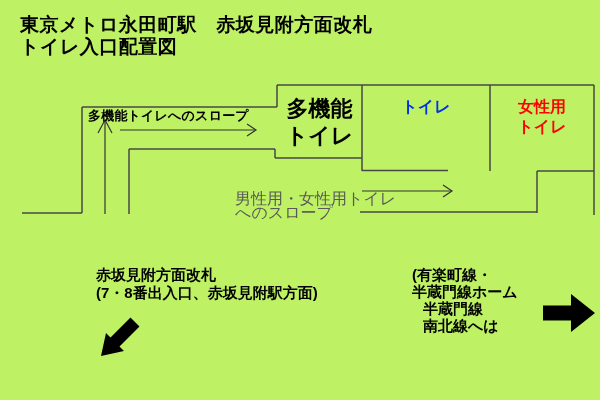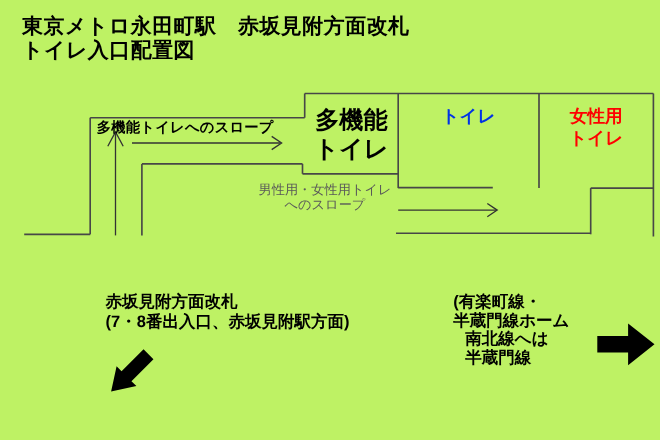--- a/index.html
+++ b/index.html
@@ -34,24 +34,23 @@
     left:362px;top:97px;width:128px;
     font-size:16px;line-height:19.5px;
     color:#0033e6;
   }
   .womens-room{
     left:490px;top:97px;width:104px;
     font-size:16px;line-height:19.5px;
     color:#ff0000;
   }
   .mw-slope-label{
-    left:235px;top:165px;
-    font-size:12px;line-height:14px;
+    left:235px;top:192px;
+    font-size:16px;line-height:14px;
     color:#595959;
-    text-align:center;
   }
   .mw-slope-label span{display:block;}
   .gate-label{
     left:96px;top:266px;
     font-size:15px;font-weight:bold;line-height:18px;
   }
   .gate-label span{display:block;}
   .platform-label{
     left:412px;top:266px;
     font-size:15px;font-weight:bold;line-height:17px;
@@ -129,17 +128,17 @@
   </div>
 
   <div class="abs gate-label">
     <span>赤坂見附方面改札</span>
     <span>(7・8番出入口、赤坂見附駅方面)</span>
   </div>
 
   <div class="abs platform-label">
     <span>(有楽町線・</span>
     <span>半蔵門線ホーム</span>
+    <span class="indent">半蔵門線</span>
     <span class="indent">南北線へは</span>
-    <span class="indent">半蔵門線</span>
   </div>
 
 </div>
 
 </body></html>

